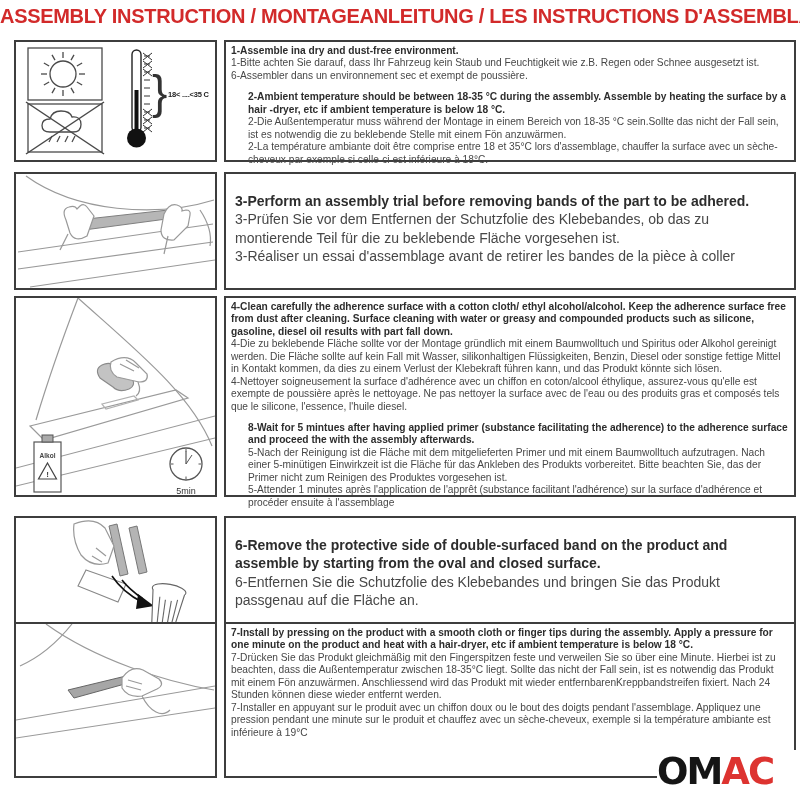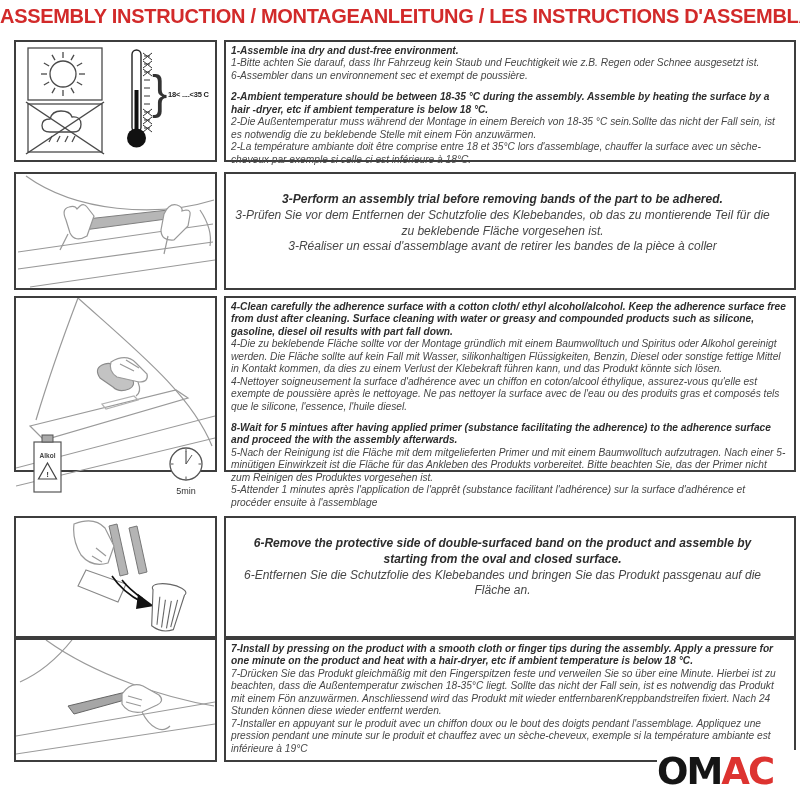--- a/index.html
+++ b/index.html
@@ -5,29 +5,29 @@
   html,body{margin:0;padding:0;background:#fff;}
   .page{position:relative;width:800px;height:800px;background:#fff;overflow:hidden;
         font-family:"Liberation Sans","DejaVu Sans",sans-serif;color:#3f3f3f;}
   .title{position:absolute;top:5px;left:0;width:800px;text-align:center;
          font-size:20px;font-weight:bold;letter-spacing:-0.3px;color:#d22a2a;white-space:nowrap;}
   .box{position:absolute;background:#fff;border:2px solid #3d3d3d;box-sizing:border-box;}
   .lbox{left:14px;width:203px;}
   .rbox{left:224px;width:572px;padding:3px 6px 0 5px;}
   .r1{top:40px;height:122px;}
   .r2{top:172px;height:118px;}
-  .r3{top:296px;height:176px;}
+  .r3{top:296px;height:201px;}
   .r4{top:516px;height:122px;}
-  .r5{top:638px;height:124px;}
-  .sec p{margin:0;font-style:italic;}
+  .r5{top:622px;height:156px;}
+  .sec p{margin:0;}
   .small p{font-size:10.2px;line-height:1.22;}
   .big{padding-top:18px;padding-left:9px;}
-  .big p{font-size:12px;line-height:1.32;max-width:535px;text-align:center;}
+  .big p{font-size:14px;line-height:1.32;max-width:535px;}
   .r4.big{}
-  .sec + .sec{margin-top:9px;}
+  .sec + .sec{margin-top:9px;margin-left:17px;}
   p.en{font-weight:bold;color:#2d2d2d;}
   p.de,p.fr{color:#474747;}
   .illus{display:block;}
   .logo{position:absolute;right:3px;top:750px;width:140px;height:44px;background:#fff;
         z-index:5;text-align:left;font-weight:900;font-size:37px;line-height:44px;
         letter-spacing:-2px;font-family:"DejaVu Sans","Liberation Sans",sans-serif;}
   .logo .lb{color:#151515;}
   .logo .lr{color:#dd3330;}
 </style>
 </head>

